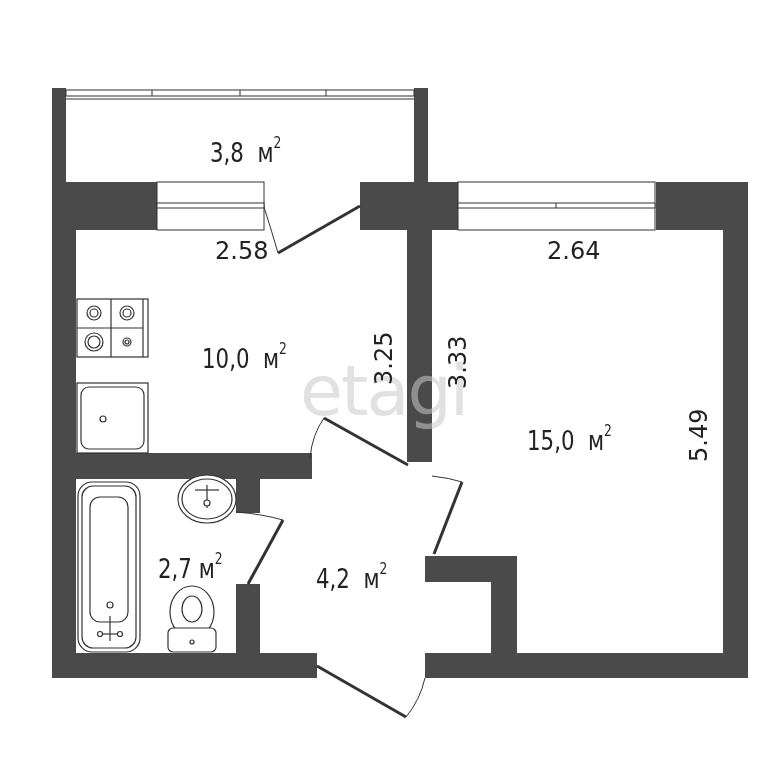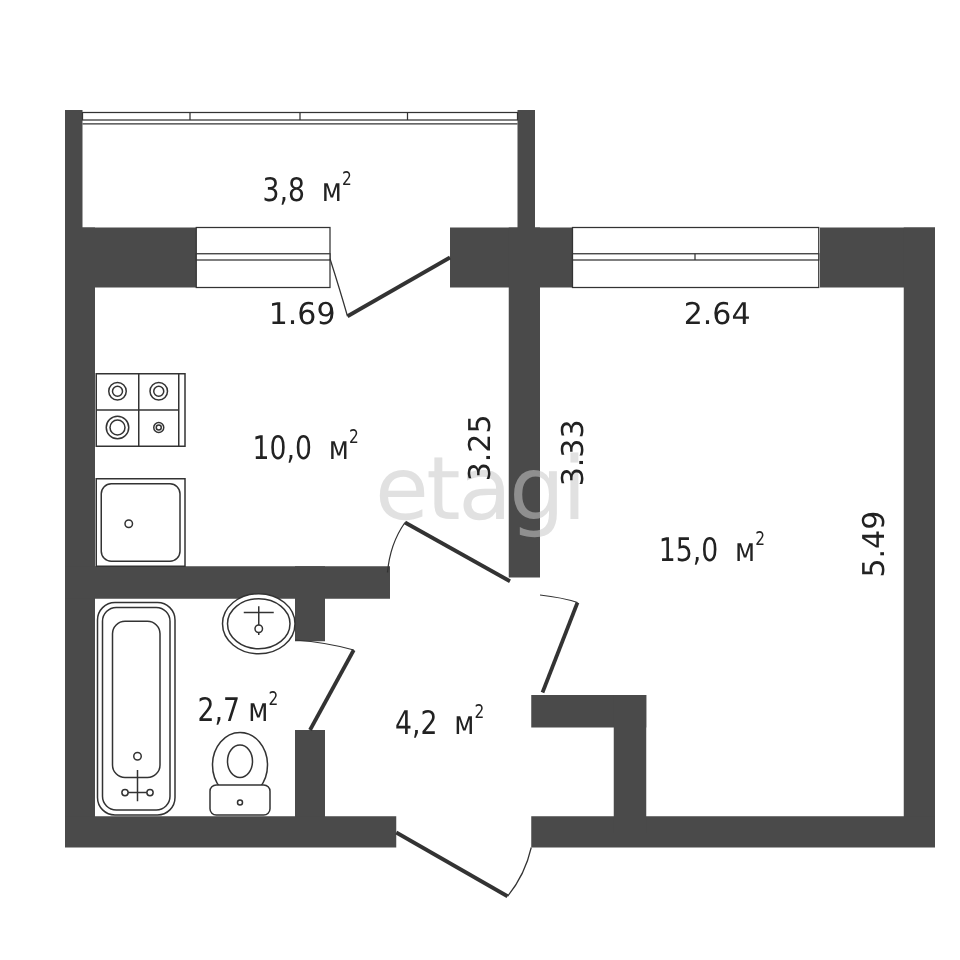--- a/index.html
+++ b/index.html
@@ -148,18 +148,18 @@
   <div class="label" style="left:527px;top:428px;">
     <span>15,0</span>&nbsp;&nbsp;<span>м</span><sup>2</sup>
   </div>
   <div class="label" style="left:158px;top:556px;">
     <span>2,7</span>&nbsp;<span>м</span><sup>2</sup>
   </div>
   <div class="label" style="left:316px;top:566px;">
     <span>4,2</span>&nbsp;&nbsp;<span>м</span><sup>2</sup>
   </div>
 
-  <div class="dim" style="left:215px;top:239px;">1.69</div>
+  <div class="dim" style="left:215px;top:239px;">2.58</div>
   <div class="dim" style="left:547px;top:239px;">2.64</div>
   <div class="dim vert" style="left:372px;top:385px;">3.25</div>
   <div class="dim vert" style="left:446px;top:389px;">3.33</div>
   <div class="dim vert" style="left:687px;top:462px;">5.49</div>
 </div>
 
 </body></html>

